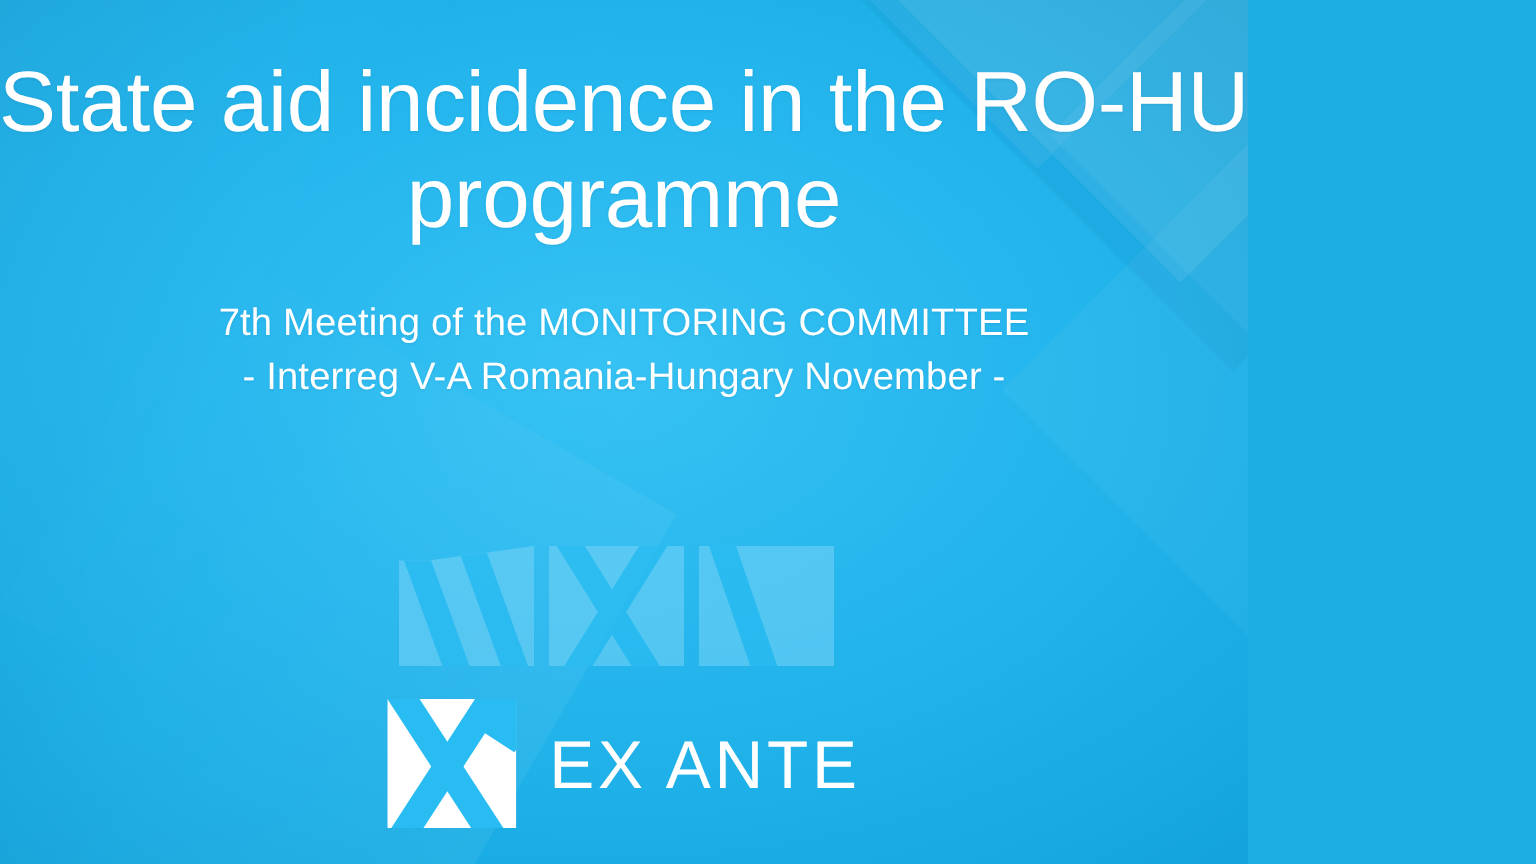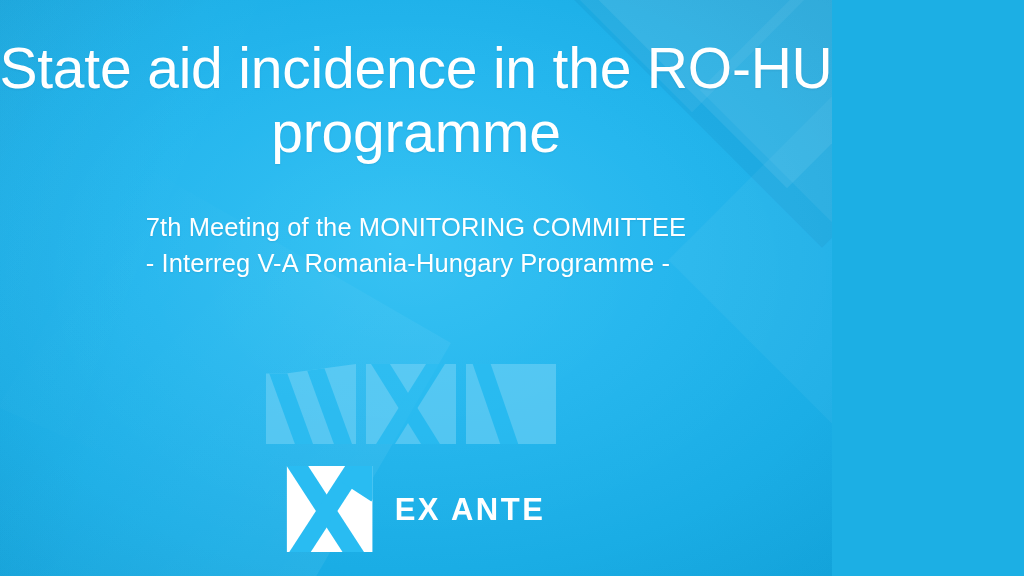--- a/index.html
+++ b/index.html
@@ -95,21 +95,22 @@
     text-align:center;
     color:#ffffff;
     font-size:57px;
     line-height:1.13;
     font-weight:300;
     letter-spacing:-0.2px;
     text-shadow:0 1px 2px rgba(0,60,100,0.10);
   }
 
   .subtitle {
-    margin-top:44px;
+    margin-top:32px;
+    text-align:center;
     color:#ffffff;
     font-size:25.5px;
     line-height:1.42;
     font-weight:300;
     letter-spacing:0.1px;
     text-shadow:0 1px 2px rgba(0,60,100,0.10);
   }
   .subtitle .line { display:block; white-space:pre; }
 
   
@@ -173,22 +174,22 @@
     transform-origin:center;
   }
   .logo-mark .cut.c1 { left:31px; top:-28px; width:18px; height:146px; transform:rotate(-33deg); }
   .logo-mark .cut.c2 { left:31px; top:-28px; width:18px; height:146px; transform:rotate(33deg); }
   
   .logo-mark .cut.c3 {
     right:-14px; top:-16px; width:34px; height:46px; transform:rotate(33deg);
   }
   .logo-text {
     color:#ffffff;
-    font-size:31px;
-    font-weight:700;
+    font-size:45px;
+    font-weight:400;
     letter-spacing:2.5px;
     line-height:1;
     white-space:nowrap;
   }
 </style>
 </head>
 <body>
 
 <div id="slide">
 
@@ -203,21 +204,21 @@
     <div class="panel tr-c"></div>
     <div class="panel tr-d"></div>
   </div>
 
   <div class="content">
 
     <h1 class="title">State aid incidence in the RO-HU programme</h1>
 
     <div class="subtitle">
       <span class="line">7th Meeting of the MONITORING COMMITTEE</span>
-      <span class="line">- Interreg V-A Romania-Hungary Programme -</span>
+      <span class="line">- Interreg V-A Romania-Hungary November -</span>
     </div>
 
   </div>
 
   <div class="watermark">
     <div class="wm-tile t1">
       <span class="wm-stripe s1"></span>
       <span class="wm-stripe s2"></span>
     </div>
     <div class="wm-tile t2">

